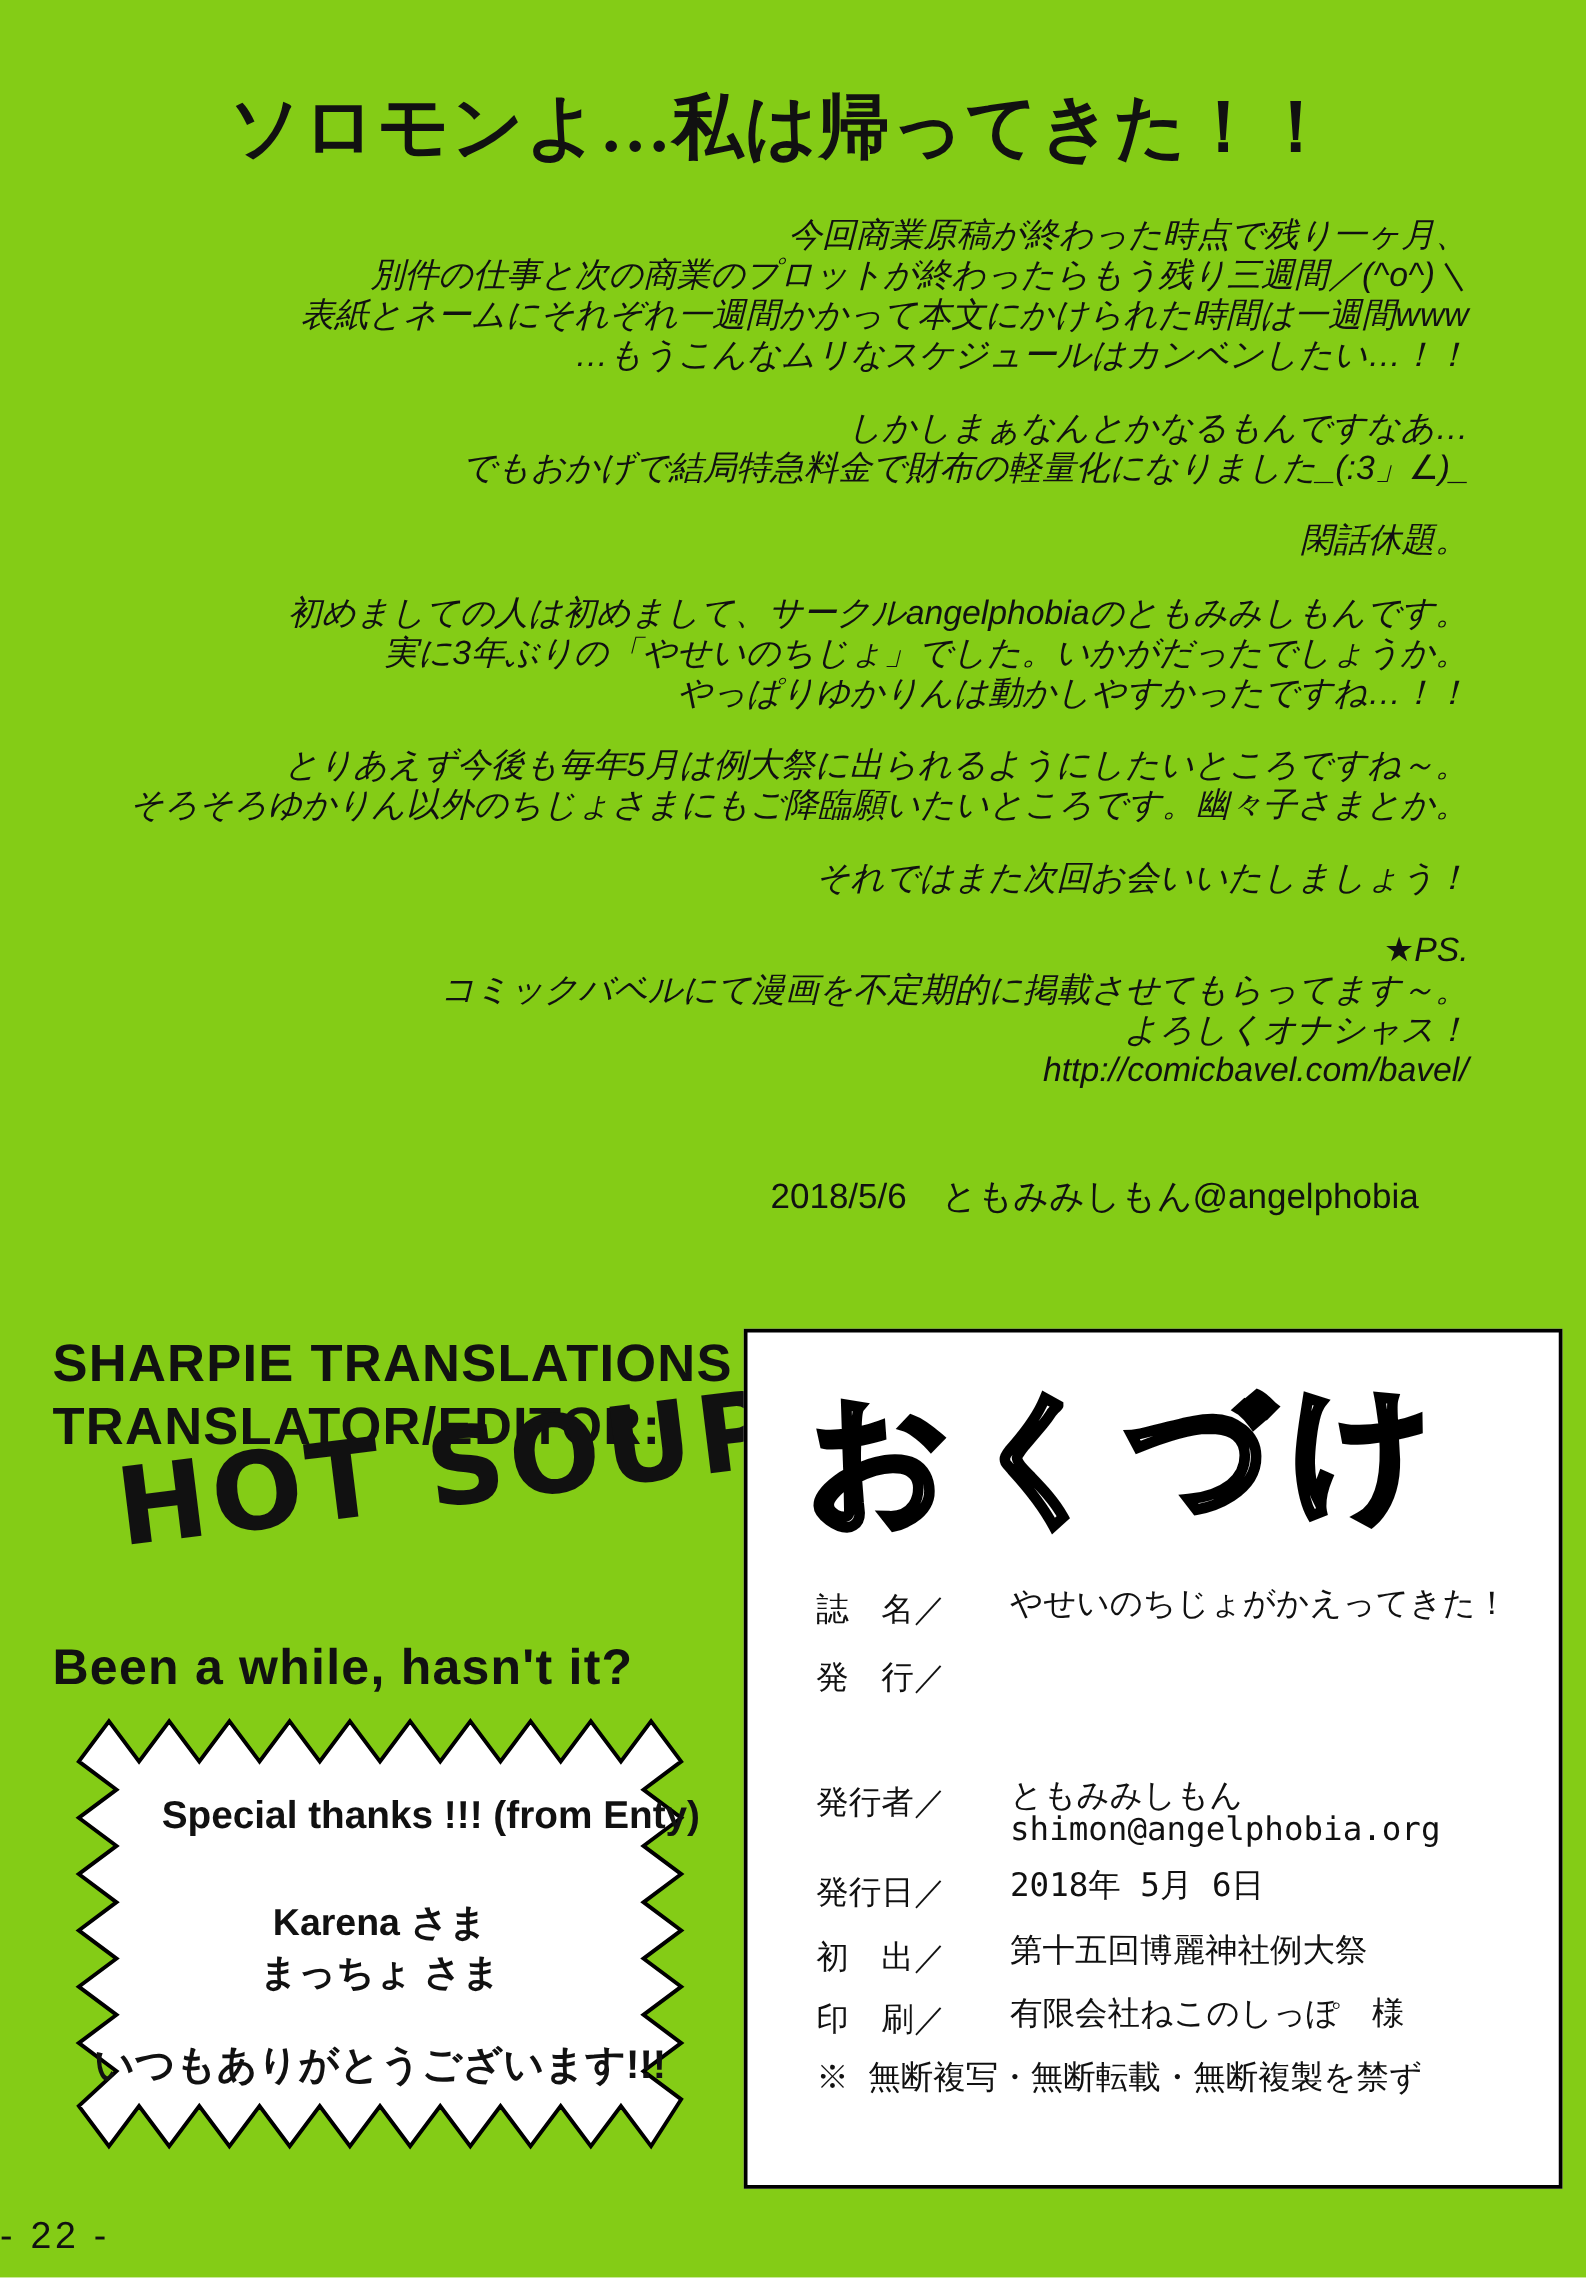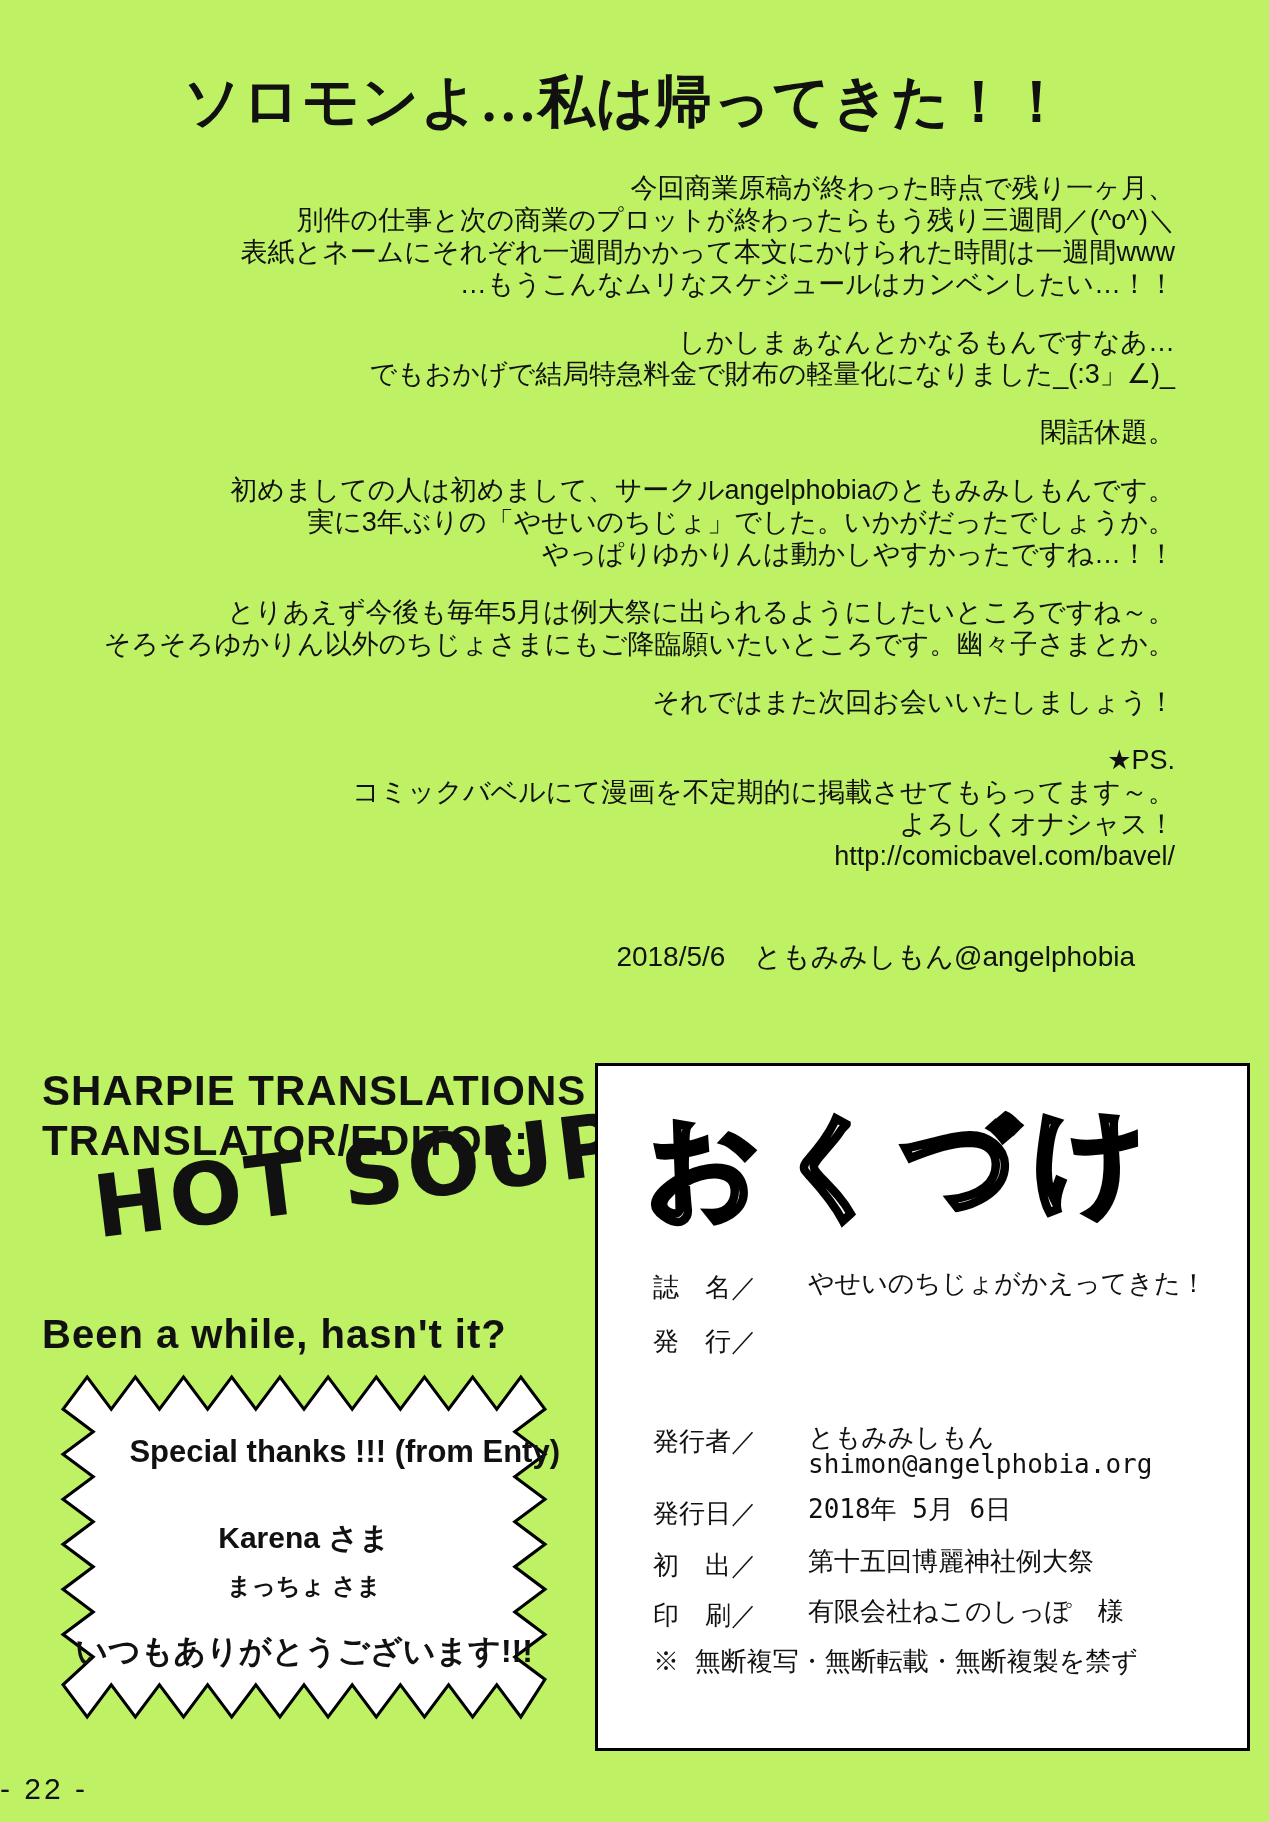--- a/index.html
+++ b/index.html
@@ -1,29 +1,29 @@
 <!DOCTYPE html>
 <html><head>
 <meta charset="utf-8">
 <style>
   html,body { margin:0; padding:0; background:#ffffff; }
   .page {
     position:relative; width:1269px; height:1822px;
-    background:#bef264; color:#111;
+    background:#84cc16; color:#111;
     font-family:"Liberation Sans","DejaVu Sans",sans-serif;
     overflow:hidden;
   }
   .title {
     position:absolute; left:183px; top:64px;
     font-family:"Liberation Serif","DejaVu Serif",serif;
     font-weight:bold; font-size:57px; letter-spacing:1px; white-space:nowrap;
   }
   .afterword {
     position:absolute; top:172px; right:94px;
-    text-align:right; font-size:27px; line-height:32px; white-space:nowrap;
+    text-align:right; font-size:27px; line-height:32px; white-space:nowrap;font-style:italic;
   }
   .para { margin:0 0 26px 0; }
   .signoff {
     position:absolute; top:938px; right:134px;
     font-size:28px; white-space:nowrap;
   }
   .trans-header {
     position:absolute; left:42px; top:1066px;
     font-size:42px; font-weight:bold; line-height:50px; letter-spacing:1px;
     white-space:nowrap;
@@ -35,21 +35,21 @@
     transform:rotate(-7deg); transform-origin:left top;
   }
   .greeting {
     position:absolute; left:42px; top:1312px;
     font-size:40px; font-weight:bold; letter-spacing:1px; white-space:nowrap;
   }
   .thanks-box { position:absolute; left:48px; top:1362px; width:512px; height:370px; }
   .thanks-box svg { position:absolute; left:0; top:0; }
   .thanks-title { position:absolute; left:0; top:72px;  width:100%; text-align:right; font-size:31px; font-weight:bold; }
   .thanks-name1 { position:absolute; left:0; top:156px; width:100%; text-align:center; font-size:30px; font-weight:bold; }
-  .thanks-name2 { position:absolute; left:0; top:208px; width:100%; text-align:center; font-size:24px; font-weight:bold; }
+  .thanks-name2 { position:absolute; left:0; top:196px; width:100%; text-align:center; font-size:30px; font-weight:bold; }
   .thanks-msg   { position:absolute; left:0; top:268px; width:100%; text-align:center; font-size:32px; font-weight:bold; }
   .colophon {
     position:absolute; left:595px; top:1063px; width:649px; height:682px;
     border:3px solid #000; background:#fff;
     font-family:"DejaVu Sans Mono","Liberation Mono",monospace;
   }
   .okuzuke {
     position:absolute; left:48px; top:22px;
     font-size:112px; font-weight:bold; letter-spacing:14px; white-space:nowrap;
     color:#fff; -webkit-text-stroke:5px #000;

